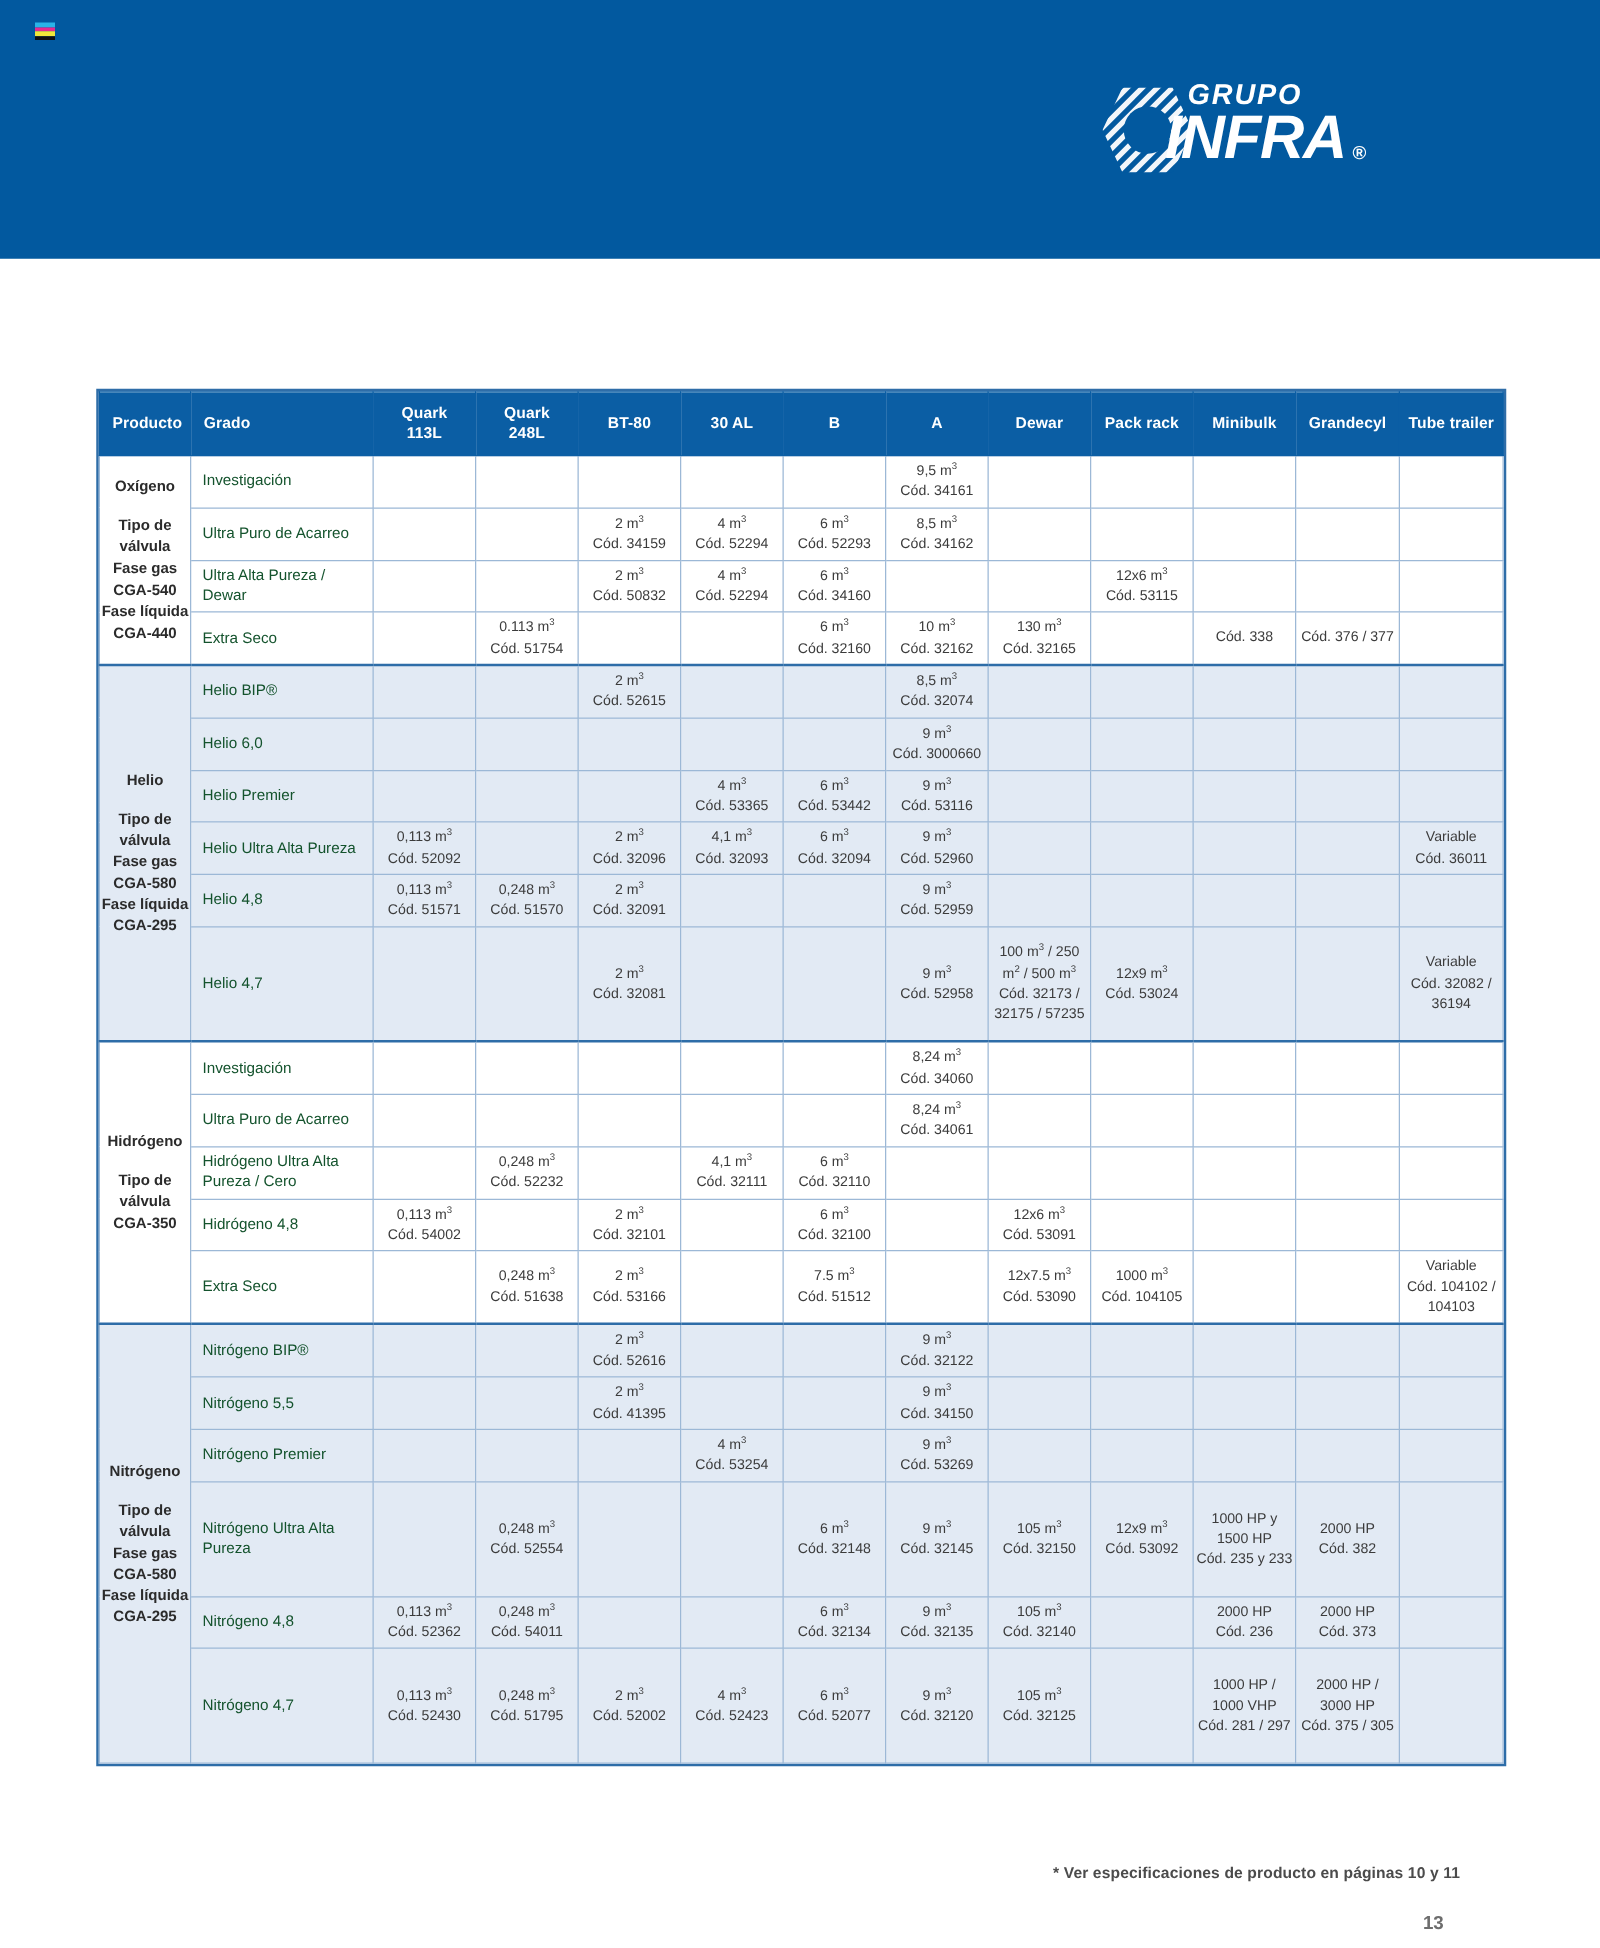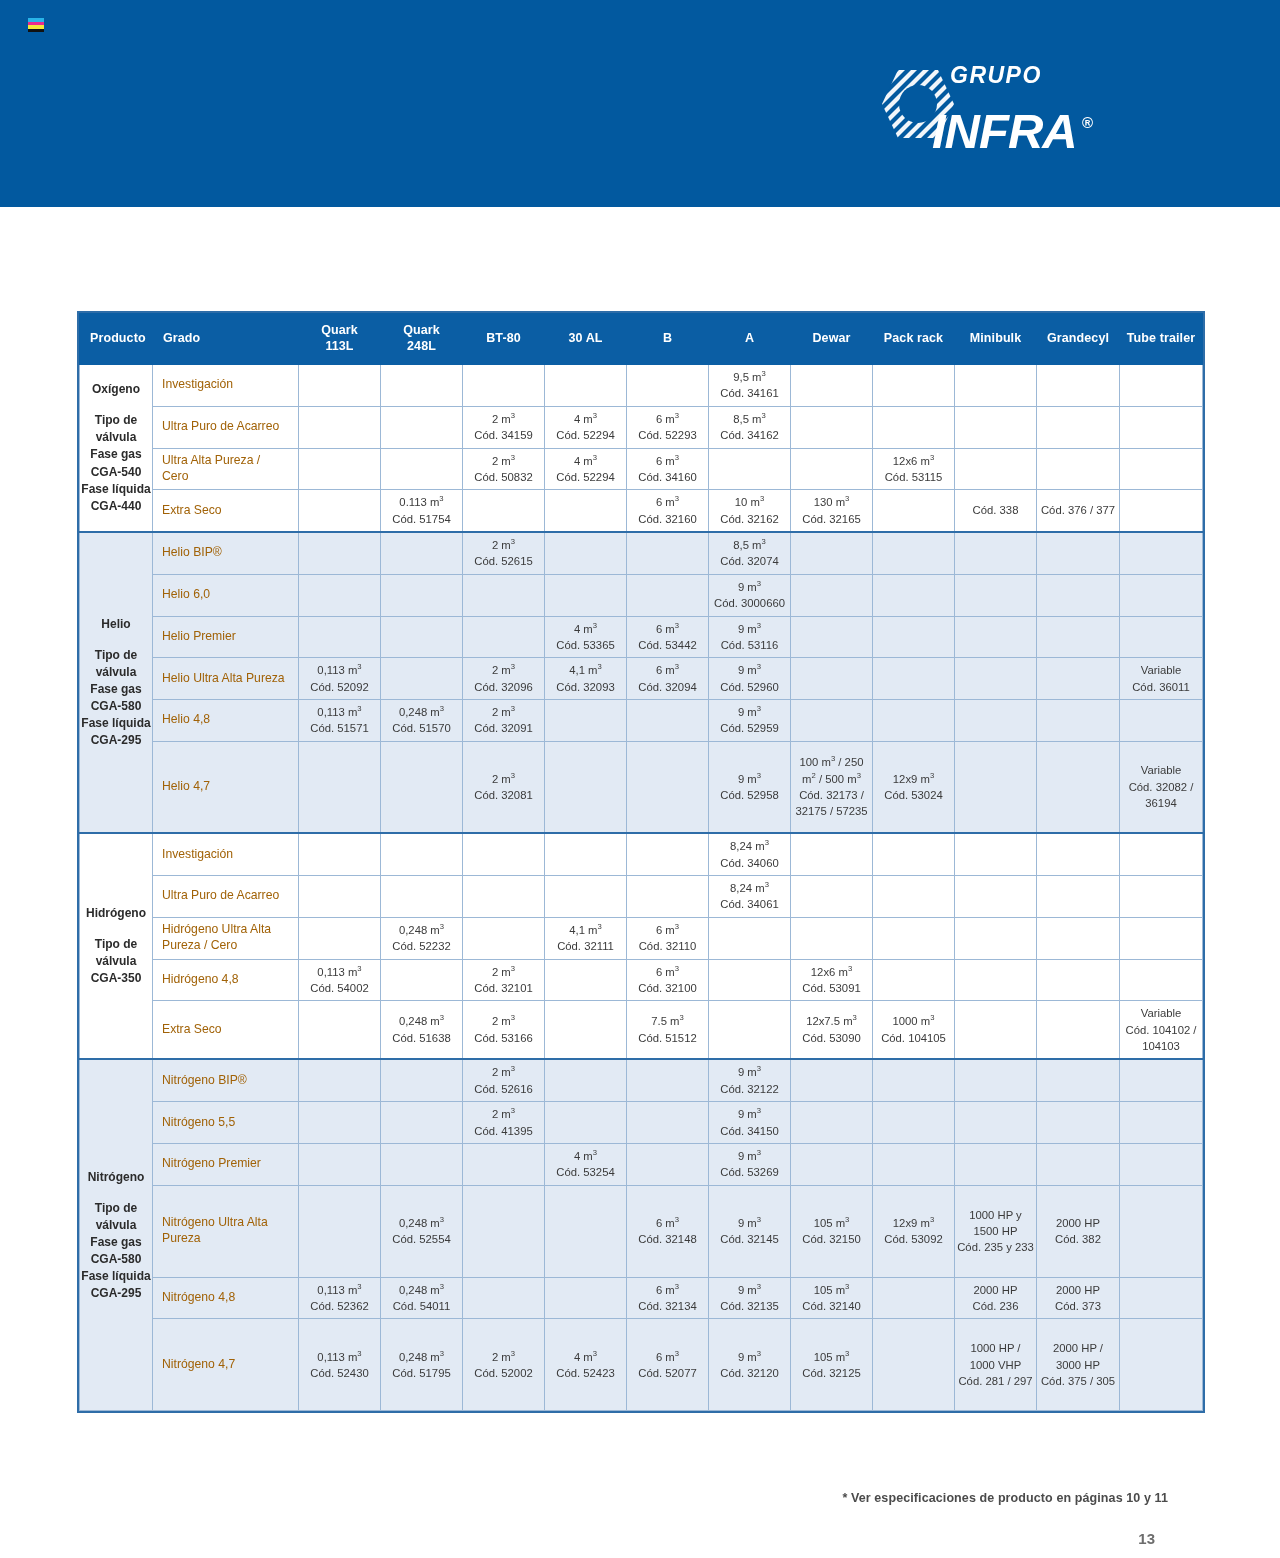--- a/index.html
+++ b/index.html
@@ -31,21 +31,21 @@
   .logo{position:absolute;right:126px;top:58px;width:230px;height:88px;}
   .logo .hexwrap{position:absolute;left:0;top:6px;width:80px;height:80px;}
   .logo .grupo{
     position:absolute;left:74px;top:4px;
     color:#ffffff;font-style:italic;font-weight:bold;
     font-size:23px;letter-spacing:1.5px;
   }
   .logo .infra{
     position:absolute;left:56px;top:28px;
     color:#ffffff;font-style:italic;font-weight:bold;
-    font-size:49px;letter-spacing:-1px;line-height:1;margin-top:21px;
+    font-size:49px;letter-spacing:-1px;line-height:1;
   }
   .logo .rmark{
     position:absolute;left:206px;top:56px;
     color:#ffffff;font-size:15px;font-weight:bold;
   }
 
   
   .tablewrap{
     position:absolute;left:77px;top:311px;width:1128px;
     border:2px solid #2e6da8;
@@ -73,21 +73,21 @@
     text-align:center;
     font-size:11.3px;
     color:#3b3b3b;
     line-height:1.45;
     padding:4px 2px;
   }
   td.grade{
     text-align:left;
     padding:4px 8px 4px 9px;
     font-size:12.2px;
-    color:#a16207;
+    color:#14532d;
     line-height:1.3;
   }
   td.prodcell{
     text-align:center;
     font-size:12px;
     font-weight:bold;
     color:#2b2b2b;
     line-height:1.42;
     padding:2px 1px;
   }
@@ -244,21 +244,21 @@
               <span class="qty">8,5 m<sup>3</sup></span>
               <span class="cod">Cód. 34162</span>
             </td>
             <td class="cell"></td>
             <td class="cell"></td>
             <td class="cell"></td>
             <td class="cell"></td>
             <td class="cell"></td>
           </tr>
           <tr class="band-a">
-            <td class="grade">Ultra Alta Pureza / Cero</td>
+            <td class="grade">Ultra Alta Pureza / Dewar</td>
             <td class="cell"></td>
             <td class="cell"></td>
             <td class="cell">
               <span class="qty">2 m<sup>3</sup></span>
               <span class="cod">Cód. 50832</span>
             </td>
             <td class="cell">
               <span class="qty">4 m<sup>3</sup></span>
               <span class="cod">Cód. 52294</span>
             </td>

